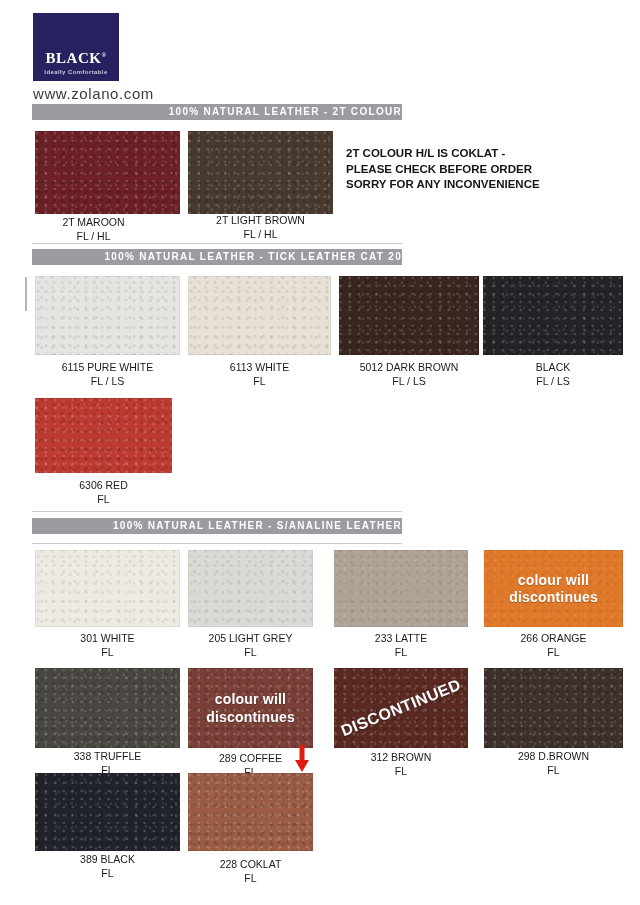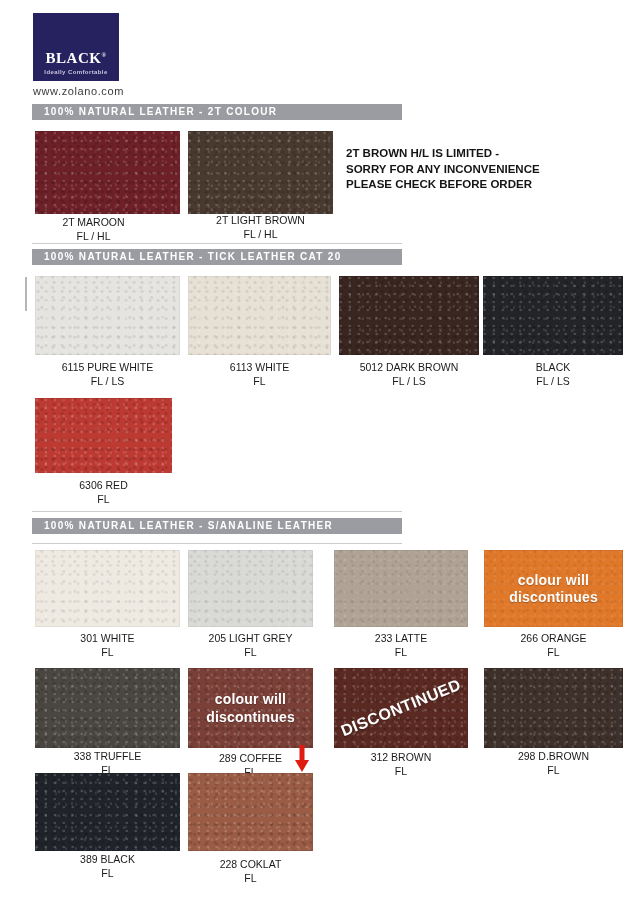--- a/index.html
+++ b/index.html
@@ -37,39 +37,40 @@
     position:absolute;left:0;right:0;bottom:6px;
     text-align:center;
     color:#c9c6dd;
     font-size:6px;
     font-weight:bold;
     letter-spacing:.4px;
     line-height:1;
   }
   .brand-url{
     margin-top:4px;
-    font-size:11px;
+    font-size:15px;
     letter-spacing:.6px;
     color:#3b3b3b;
     white-space:nowrap;
   }
 
   
   .sec-bar{
     position:absolute;
     height:16px;
     background:#9a9ca1;
     color:#ffffff;
     font-size:10px;
     font-weight:bold;
     letter-spacing:1.3px;
     line-height:16px;
     padding-left:12px;
     box-sizing:border-box;
     white-space:nowrap;
+    text-align:right;
   }
   .sec-rule{
     position:absolute;
     height:1px;
     background:#cccccc;
   }
   .tick{
     position:absolute;
     width:2px;background:#b6b6b6;
   }
@@ -171,23 +172,23 @@
     <div class="chip" style="background:#493a30;">
       <div class="grain"></div>
     </div>
   </div>
   <div class="cap" style="left:188px; top:214px; width:145px;">
     <span>2T LIGHT BROWN</span>
     <span class="l2">FL / HL</span>
   </div>
 
   <div class="notice" style="left:346px; top:146px;">
-    <div>2T BROWN H/L IS LIMITED -</div>
+    <div>2T COLOUR H/L IS COKLAT -</div>
+    <div>PLEASE CHECK BEFORE ORDER</div>
     <div>SORRY FOR ANY INCONVENIENCE</div>
-    <div>PLEASE CHECK BEFORE ORDER</div>
   </div>
 
   <div class="sec-rule" style="left:32px; top:243px; width:370px;"></div>
 
   <div class="sec-bar" style="left:32px; top:249px; width:370px;">100% NATURAL LEATHER - TICK LEATHER CAT 20</div>
 
   <div class="tick" style="left:25px; top:277px; height:34px;"></div>
 
   <div class="sw" style="left:35px; top:276px; width:145px; height:79px;">
     <div class="chip" style="background:#e6e4e0;">

